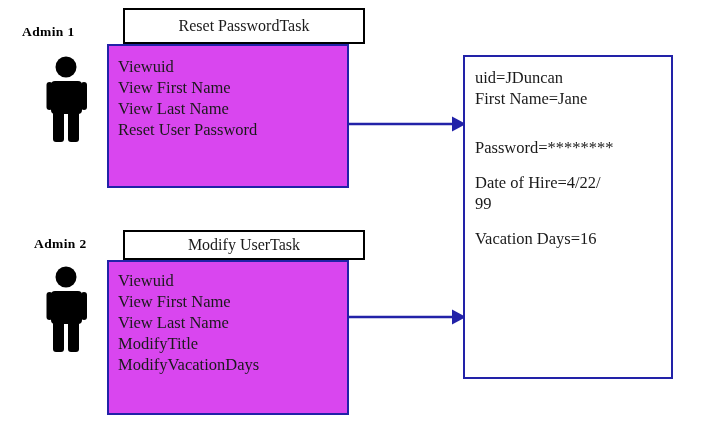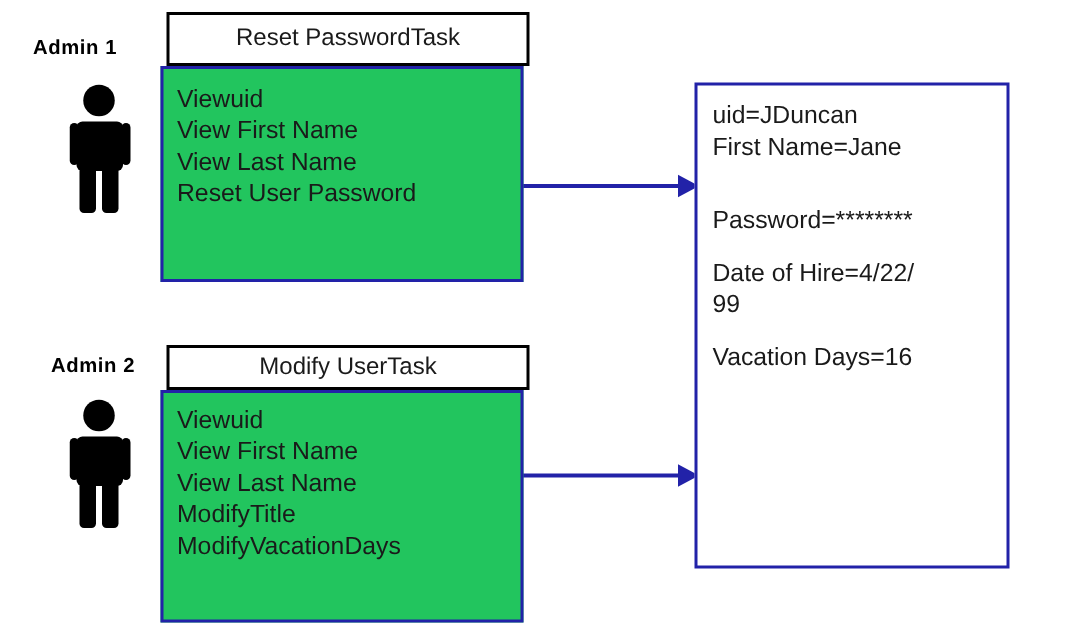--- a/index.html
+++ b/index.html
@@ -10,57 +10,58 @@
   body {
     font-family: "Liberation Sans", sans-serif;
     -webkit-font-smoothing: antialiased;
   }
   #canvas {
     position: relative;
     width: 725px;
     height: 422px;
     background: #ffffff;
     overflow: hidden;
+    font-family: Liberation Serif, serif;
   }
 
   
   .actor { position: absolute; }
   .actor-label {
     position: absolute;
     font-size: 13.5px;
     font-weight: bold;
     color: #000000;
     letter-spacing: 0.4px;
     white-space: nowrap;
   }
   .actor-figure { position: absolute; }
 
   
   .task-box { position: absolute; }
   .task-title {
     position: absolute;
-    left: 4px;
+    left: 16px;
     top: 0;
     box-sizing: border-box;
     border: 2px solid #000000;
     background: #ffffff;
     display: flex;
     align-items: center;
     justify-content: center;
     font-size: 16px;
     color: #1a1a1a;
     white-space: nowrap;
     z-index: 3;
   }
   .task-body {
     position: absolute;
     left: 0;
     box-sizing: border-box;
     border: 2px solid #2222a8;
-    background: #22c55e;
+    background: #d946ef;
     z-index: 2;
   }
   .task-list {
     margin: 0;
     padding: 0;
     list-style: none;
   }
   .task-list li {
     font-size: 16.5px;
     color: #1a1a1a;

